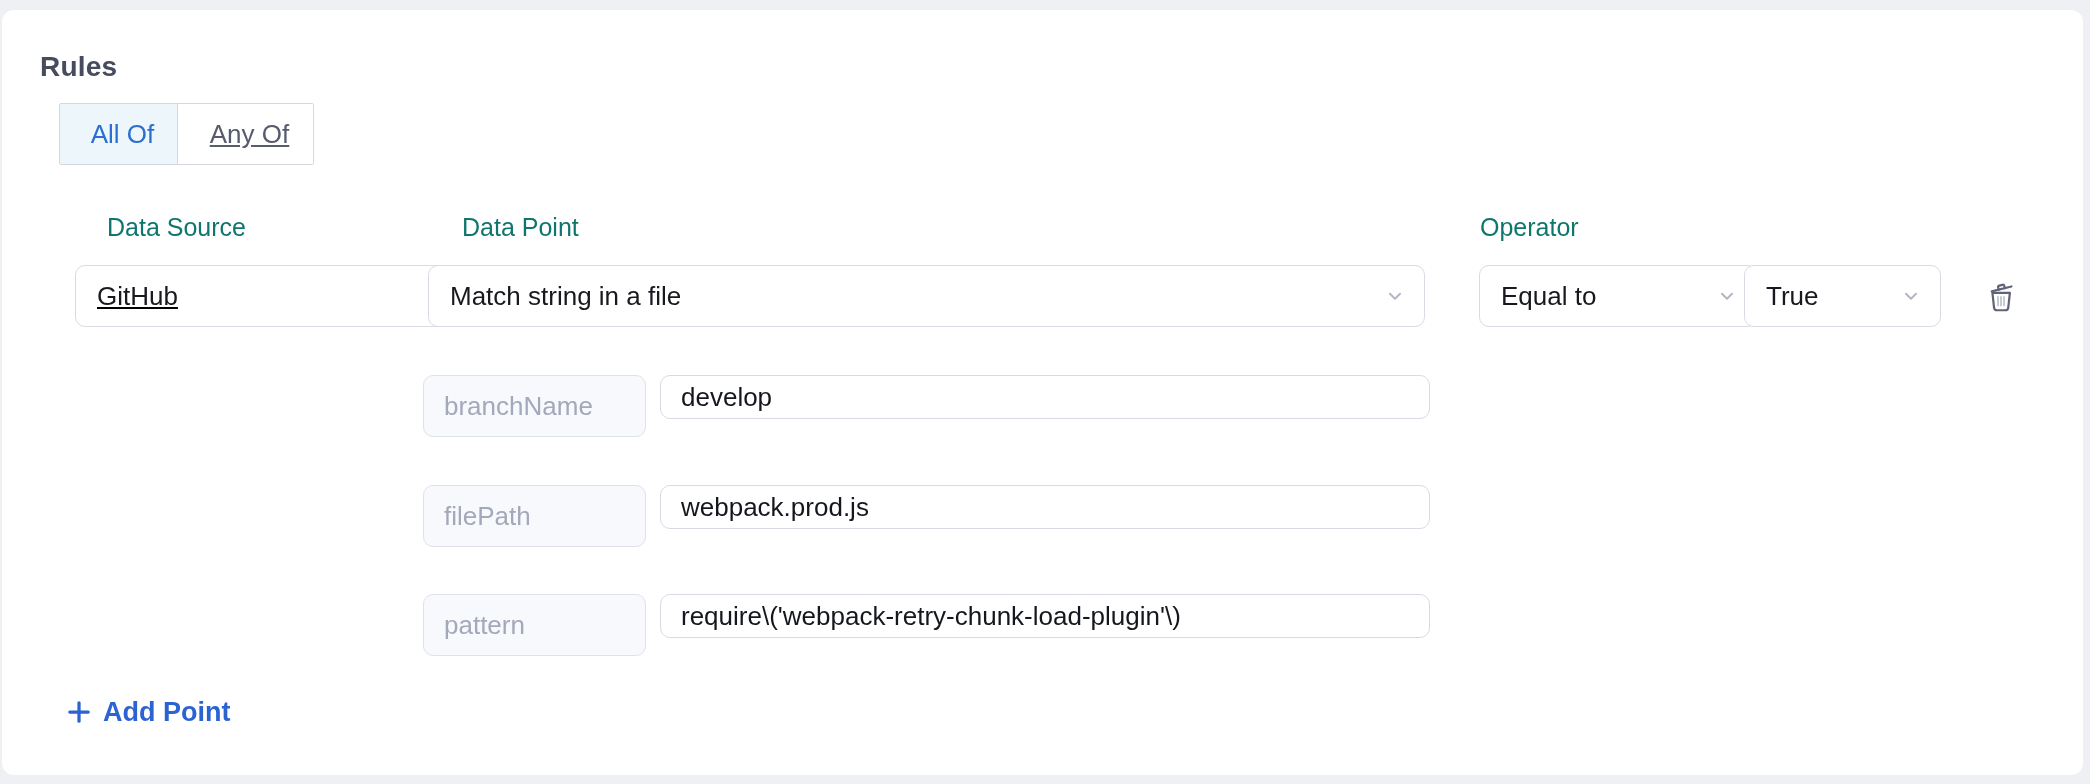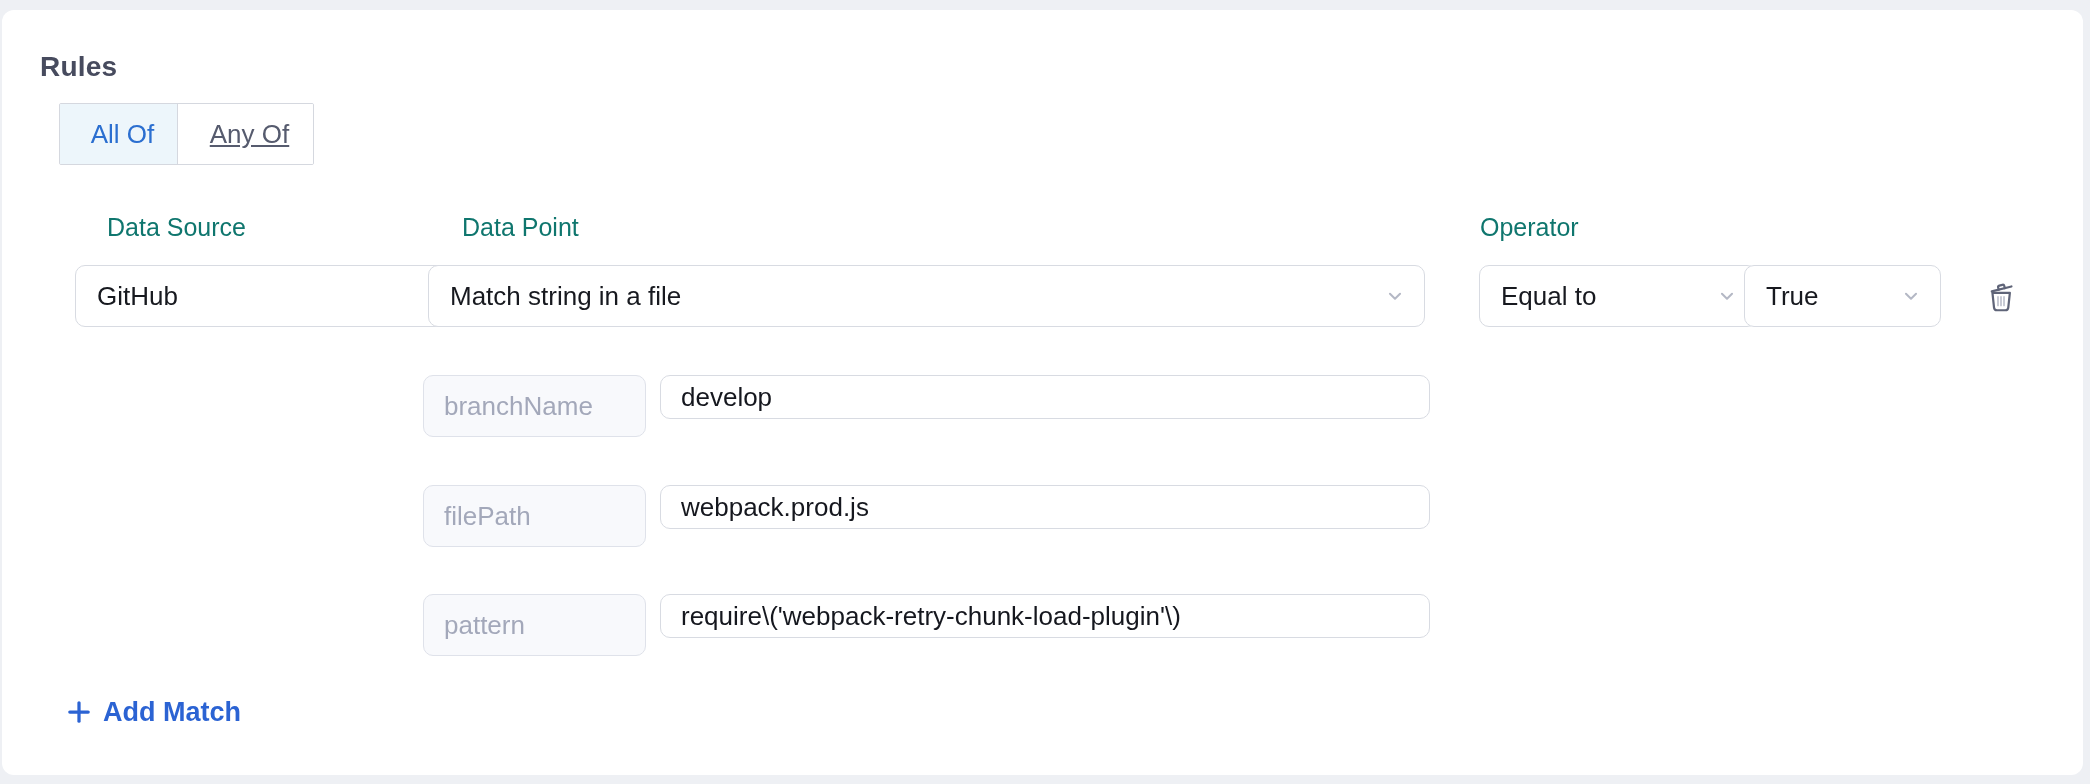--- a/index.html
+++ b/index.html
@@ -62,21 +62,21 @@
     border-radius: 10px;
     display: flex; align-items: center; justify-content: space-between;
     padding: 0 18px 0 21px;
     cursor: pointer;
   }
   .select .select-value {
     font-size: 26px;
     color: #17191f;
     white-space: nowrap; overflow: hidden;
   }
-  .sel-ds { left: 73px;  width: 400px; }
+  .sel-ds { left: 73px;  width: 400px; text-decoration: underline; }
   .sel-dp { left: 426px; width: 997px; }
   .sel-op { left: 1446px; width: 278px; margin-left: 31px; }
   .sel-val { left: 1742px; width: 197px; }
   .chevron { display: flex; align-items: center; flex: none; margin-left: 12px; }
 
   .trash-btn {
     left: 1974px; top: 262px;
     width: 50px; height: 50px;
     display: flex; align-items: center; justify-content: center;
     background: transparent; border: none; cursor: pointer;
@@ -197,16 +197,16 @@
   <div class="param-row-key row-2">pattern</div>
   <input class="param-row-value row-2" type="text" value="require\('webpack-retry-chunk-load-plugin'\)" style="">
 
   <button class="add-rule">
     <span class="plus">
       <svg width="26" height="26" viewBox="0 0 24 24" fill="none" stroke="#2b63d3" stroke-width="3" stroke-linecap="round">
           <path d="M12 3.5 V20.5"></path>
           <path d="M3.5 12 H20.5"></path>
         </svg>
     </span>
-    <span>Add Match</span>
+    <span>Add Point</span>
   </button>
 
 </div>
 
 </body></html>

